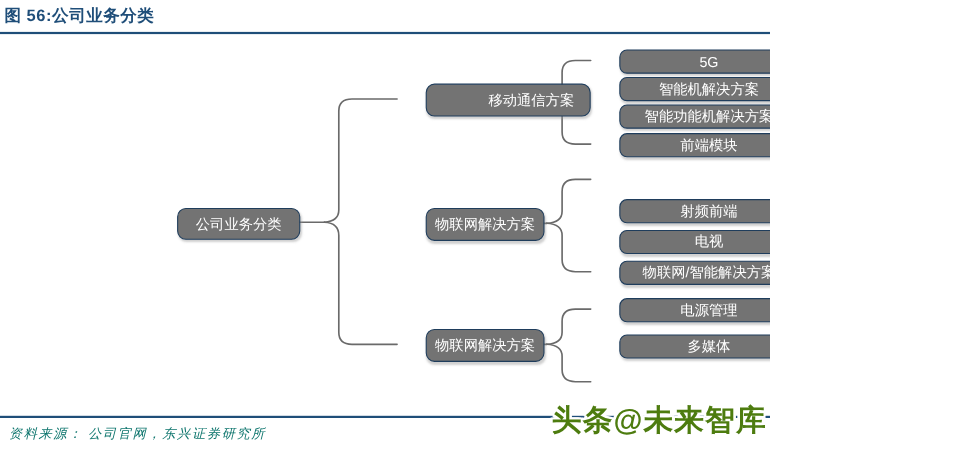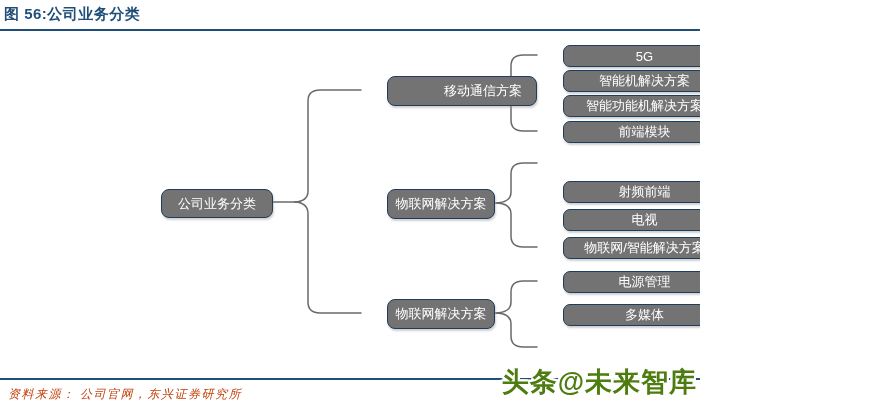--- a/index.html
+++ b/index.html
@@ -19,21 +19,21 @@
     position:absolute;left:0;top:29px;width:877px;height:2px;
     background:#1F4E79;
   }
   .footer-rule{
     position:absolute;left:0;top:378px;width:877px;height:2px;
     background:#1F4E79;
   }
   .source-text{
     position:absolute;left:8px;top:386px;
     font-family:"Liberation Serif","DejaVu Serif",serif;
-    font-style:italic;font-size:12px;color:#c2410c;
+    font-style:italic;font-size:12px;color:#0f766e;
     letter-spacing:1.5px;
   }
   .watermark{
     position:absolute;right:3px;top:364px;
     font-size:27px;font-weight:bold;color:#4d7c0f;
     letter-spacing:1px;z-index:6;
     text-shadow:
       -2px 0 0 #fff, 2px 0 0 #fff, 0 -2px 0 #fff, 0 2px 0 #fff,
       -2px -2px 0 #fff, 2px -2px 0 #fff, -2px 2px 0 #fff, 2px 2px 0 #fff;
   }

